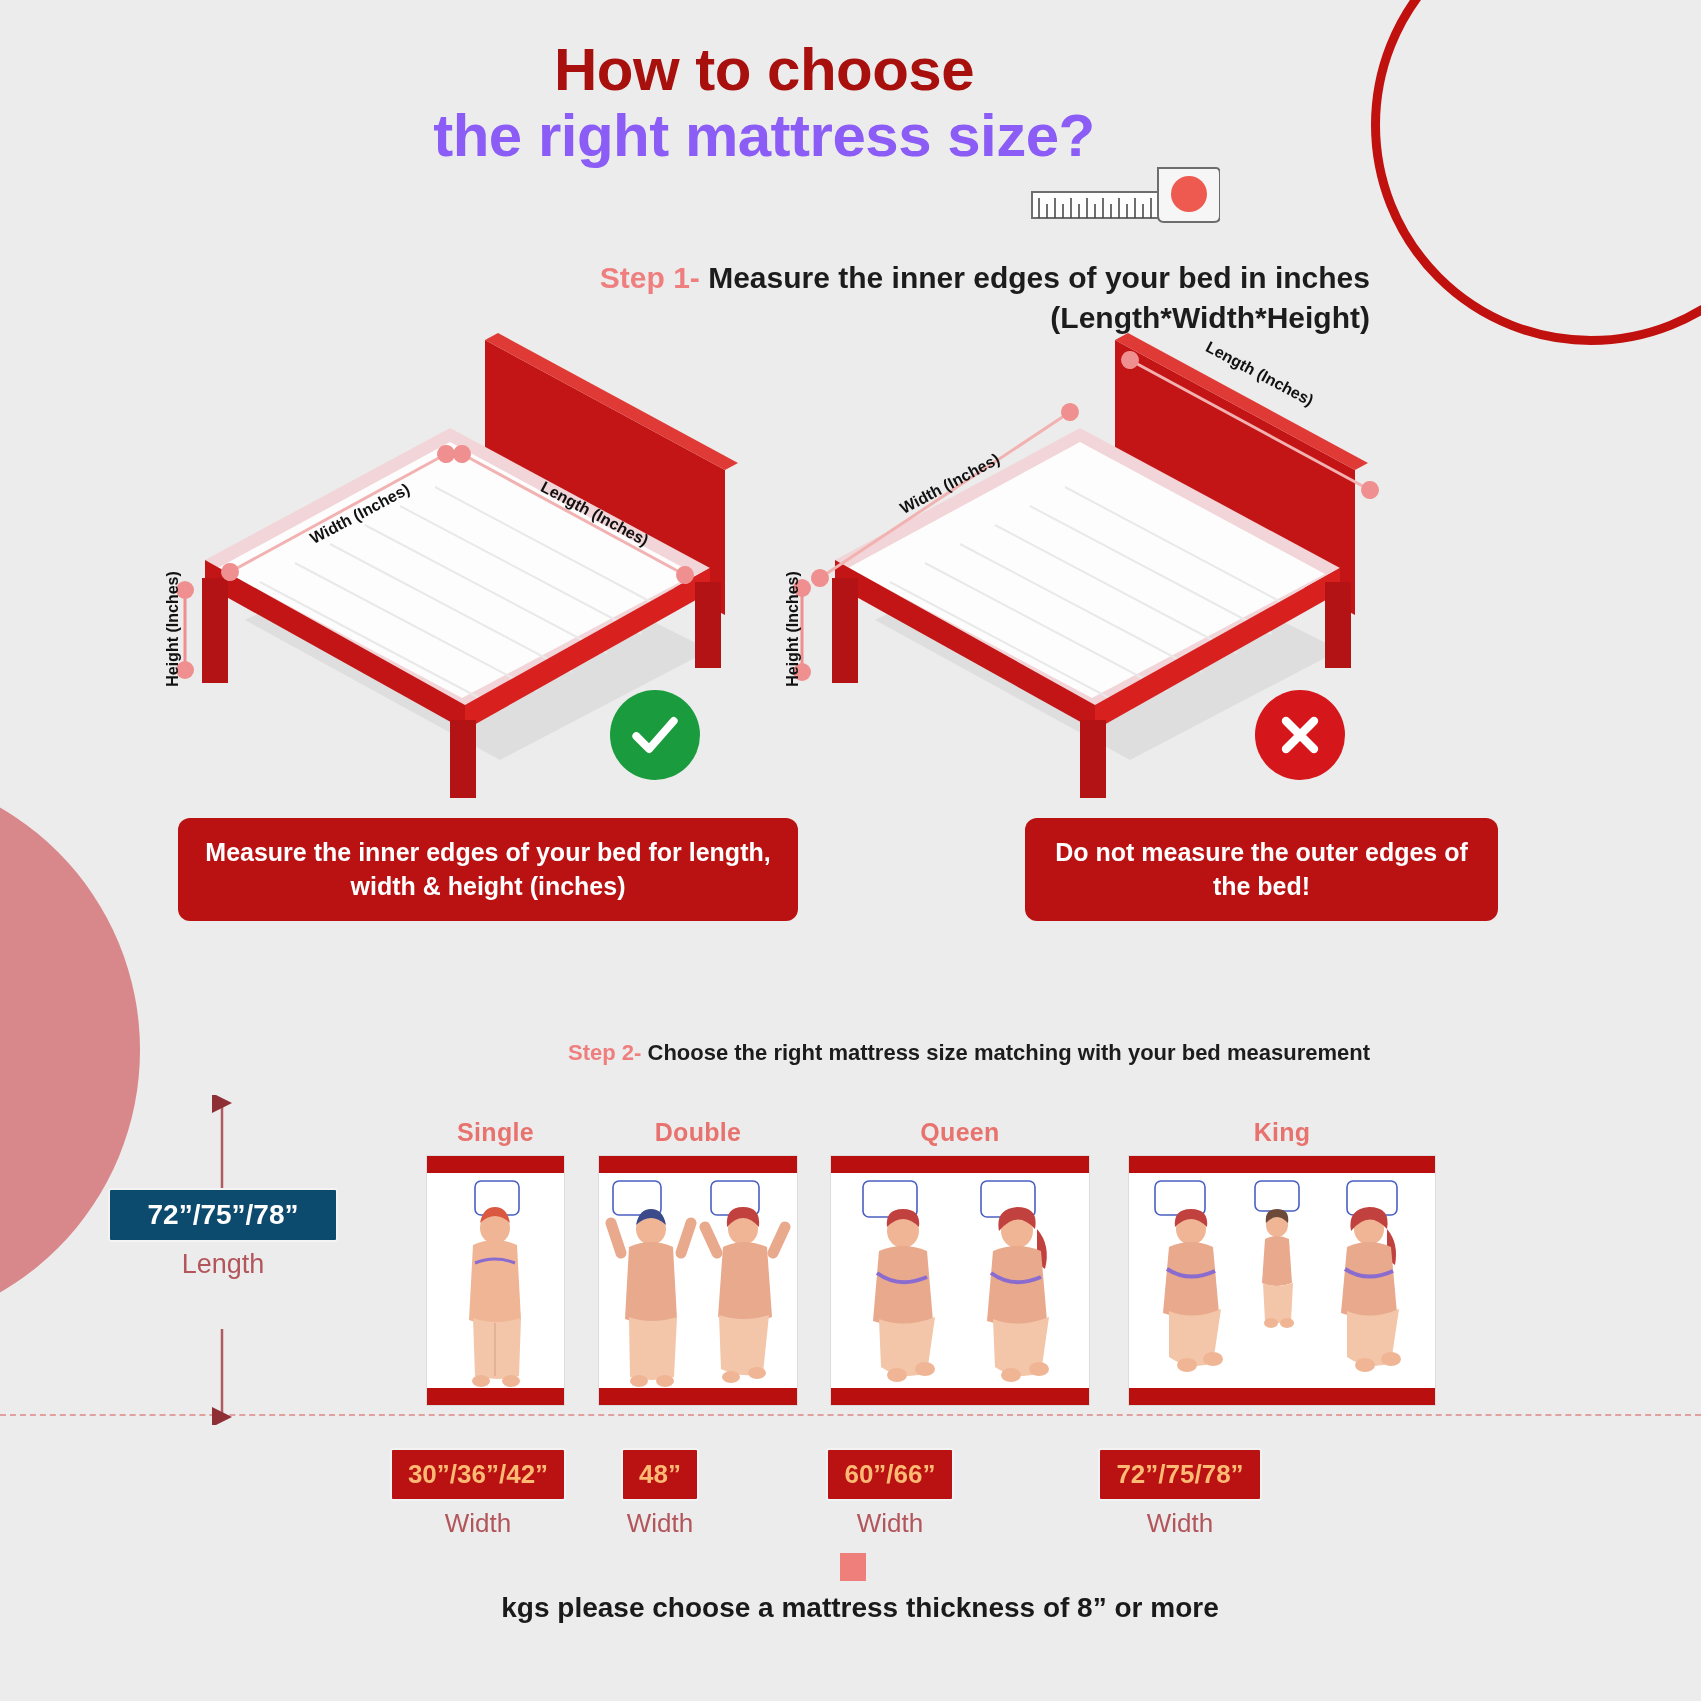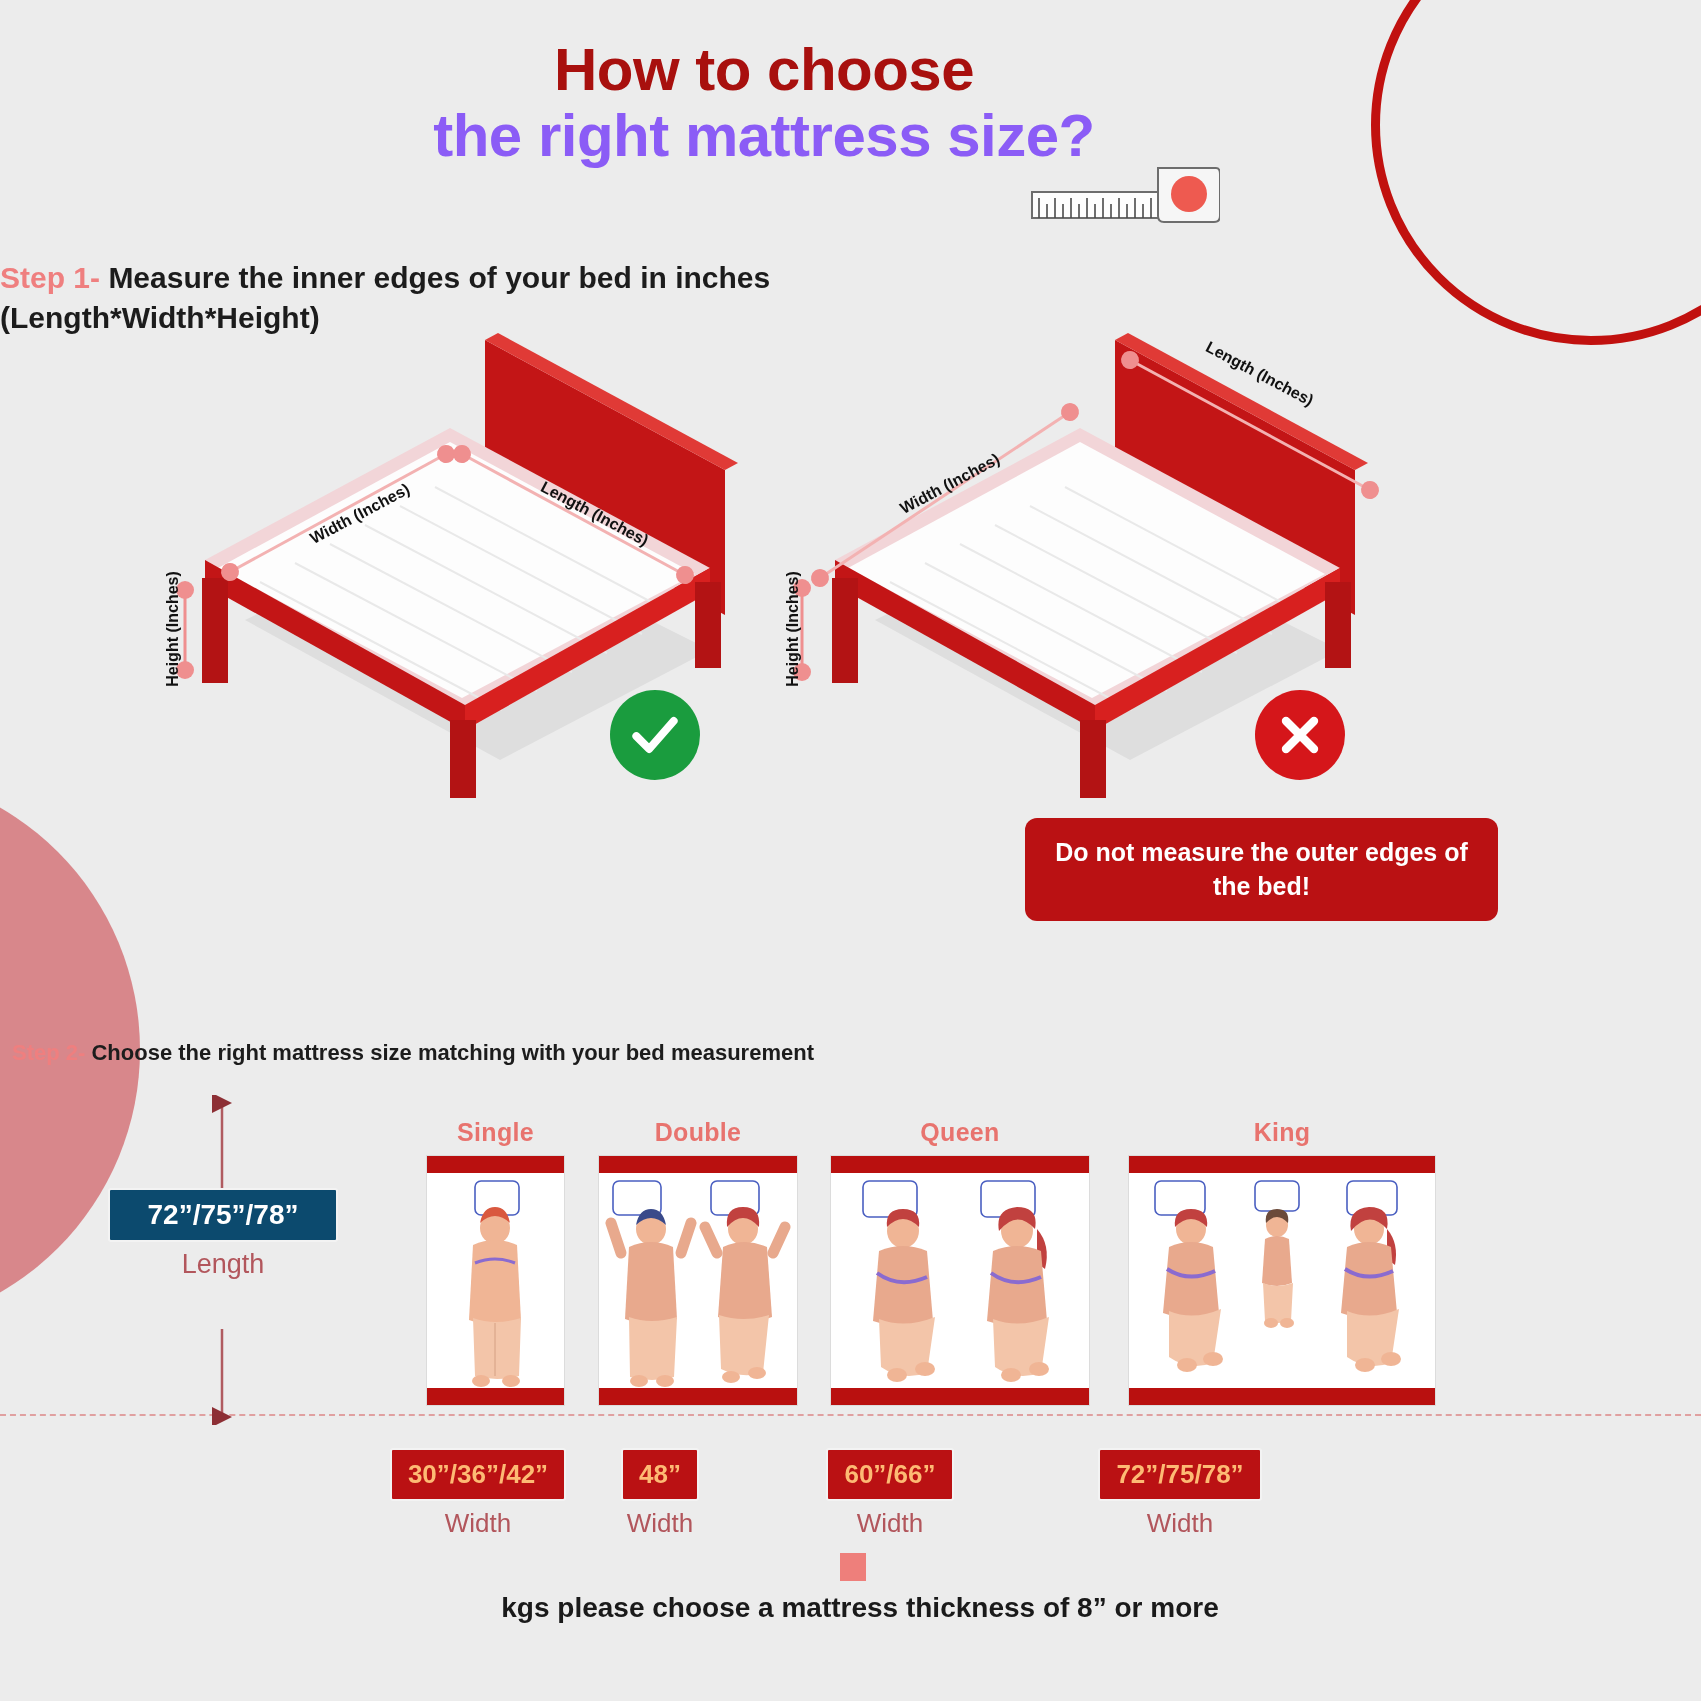--- a/index.html
+++ b/index.html
@@ -29,21 +29,21 @@
   }
 
   
   .title-wrap { position:absolute; top:38px; left:0; width:1528px; text-align:center; }
   .title-1 { font-size:60px; font-weight:bold; color:#a8100e; letter-spacing:-.5px; line-height:1.05; }
   .title-2 { font-size:60px; font-weight:bold; color:#8b5cf6; letter-spacing:-.5px; line-height:1.15; }
 
   .tape { position:absolute; left:1030px; top:150px; width:190px; height:90px; }
 
   
-  .step-line { position:absolute; width:1370px; text-align:left; }
+  .step-line { position:absolute; width:1370px; text-align:right; }
   .step-tag { color:#ef7f7f; font-weight:bold; }
   .step-txt { color:#1c1c1c; font-weight:bold; }
   #step1 { top:258px; font-size:30px; line-height:1.33; }
   #step2 { top:1040px; font-size:22px;padding-left:12px; }
 
   
   .bed-area { position:absolute; top:320px; height:480px; }
   .bed-left  { left:150px; width:620px; }
   .bed-right { left:780px; width:620px; }
   .bed-svg { width:100%; height:100%; display:block; }
@@ -256,20 +256,21 @@
     <svg viewBox="0 0 24 24">
       <path d="M4 12.5 L9.5 18 L20 6" stroke="#fff" stroke-width="3.4" fill="none" stroke-linecap="round" stroke-linejoin="round"></path>
     </svg>
   </div>
   <div class="verdict no">
     <svg viewBox="0 0 24 24">
       <path d="M6 6 L18 18 M18 6 L6 18" stroke="#fff" stroke-width="3.6" fill="none" stroke-linecap="round"></path>
     </svg>
   </div>
 
+  <div class="banner banner-left">Measure the inner edges of your bed for length, width &amp; height (inches)</div>
   <div class="banner banner-right">Do not measure the outer edges of the bed!</div>
 
   <div class="step-line" id="step2">
     <span class="step-tag">Step 2-</span>
     <span class="step-txt">Choose the right mattress size matching with your bed measurement</span>
   </div>
 
   <svg class="len-arrow" viewBox="0 0 20 330">
     <defs>
       <marker id="vA" markerWidth="10" markerHeight="10" refX="5" refY="5" orient="auto">

